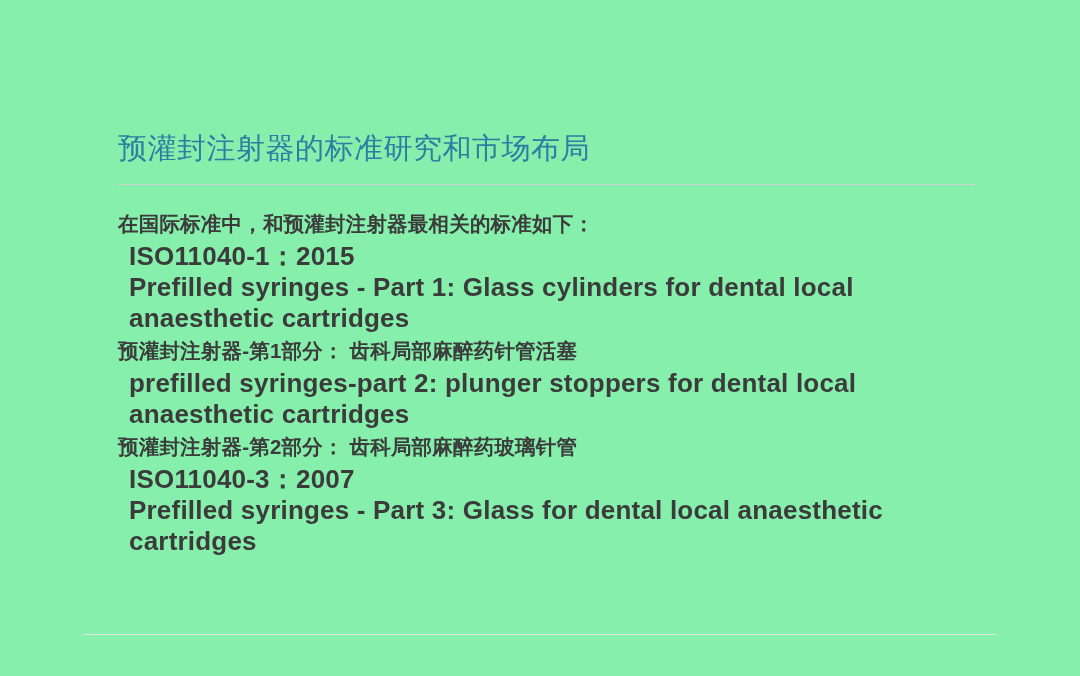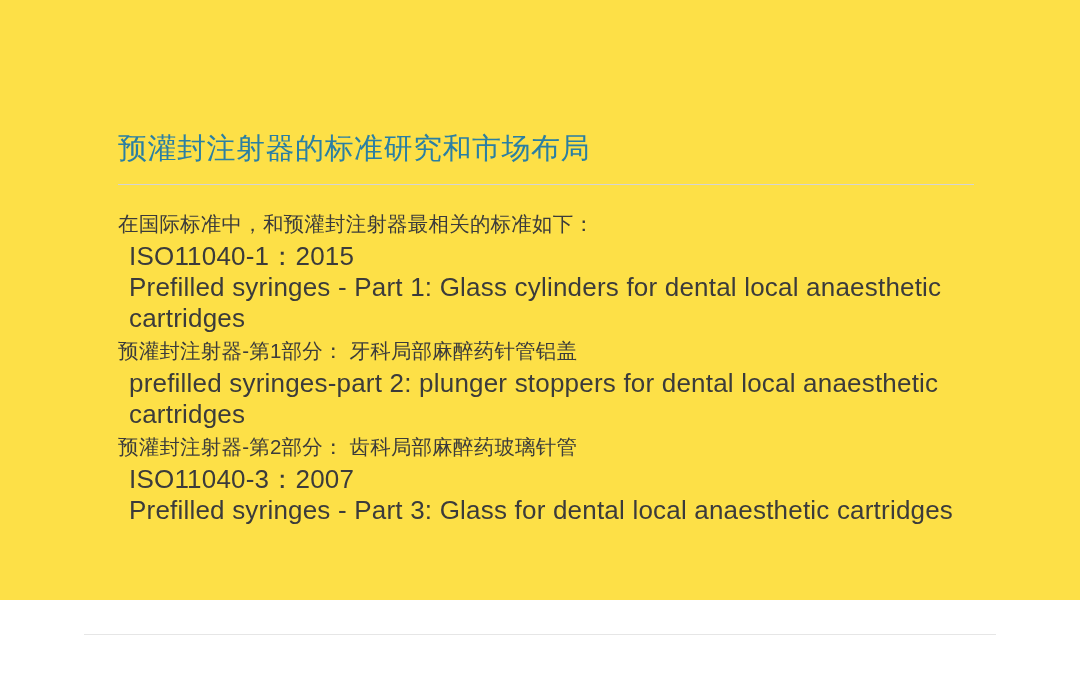--- a/index.html
+++ b/index.html
@@ -9,22 +9,22 @@
   body {
     width: 1080px;
     height: 676px;
     background: #ffffff;
     font-family: "Liberation Sans", "DejaVu Sans", sans-serif;
     overflow: hidden;
   }
   .slide {
     position: relative;
     width: 1080px;
-    height: 600px;
-    background: #fde047;
+    height: 676px;
+    background: #86efac;
     box-sizing: border-box;
   }
   .slide-inner {
     position: absolute;
     left: 118px;
     top: 128px;
     width: 856px;
   }
   .slide-title {
     font-size: 29px;
@@ -39,21 +39,21 @@
     border-top: 1px solid #d4d4d4;
     width: 856px;
   }
   .body-block {
     margin-top: 22px;
   }
   .line {
     color: #3b3b3b;
     font-size: 21px;
     line-height: 33px;
-    font-weight: 400;
+    font-weight: 700;
     letter-spacing: 0.2px;
   }
   .line.cn {
     font-size: 20.5px;
     line-height: 34px;
   }
   .line.en {
     font-size: 26px;
     line-height: 31px;
     margin-left: 11px;
@@ -81,21 +81,21 @@
     <div class="title-rule"></div>
 
     <div class="body-block">
 
       <div class="line cn">在国际标准中，和预灌封注射器最相关的标准如下：</div>
 
       <div class="line en">ISO11040-1：2015</div>
 
       <div class="line en wrap">Prefilled syringes - Part 1: Glass cylinders for dental local anaesthetic cartridges</div>
 
-      <div class="line cn">预灌封注射器-第1部分： 牙科局部麻醉药针管铝盖</div>
+      <div class="line cn">预灌封注射器-第1部分： 齿科局部麻醉药针管活塞</div>
 
 
       <div class="line en wrap">prefilled syringes-part 2: plunger stoppers for dental local anaesthetic cartridges</div>
 
       <div class="line cn">预灌封注射器-第2部分： 齿科局部麻醉药玻璃针管</div>
 
       <div class="line en">ISO11040-3：2007</div>
 
       <div class="line en wrap">Prefilled syringes - Part 3: Glass for dental local anaesthetic cartridges</div>
 

